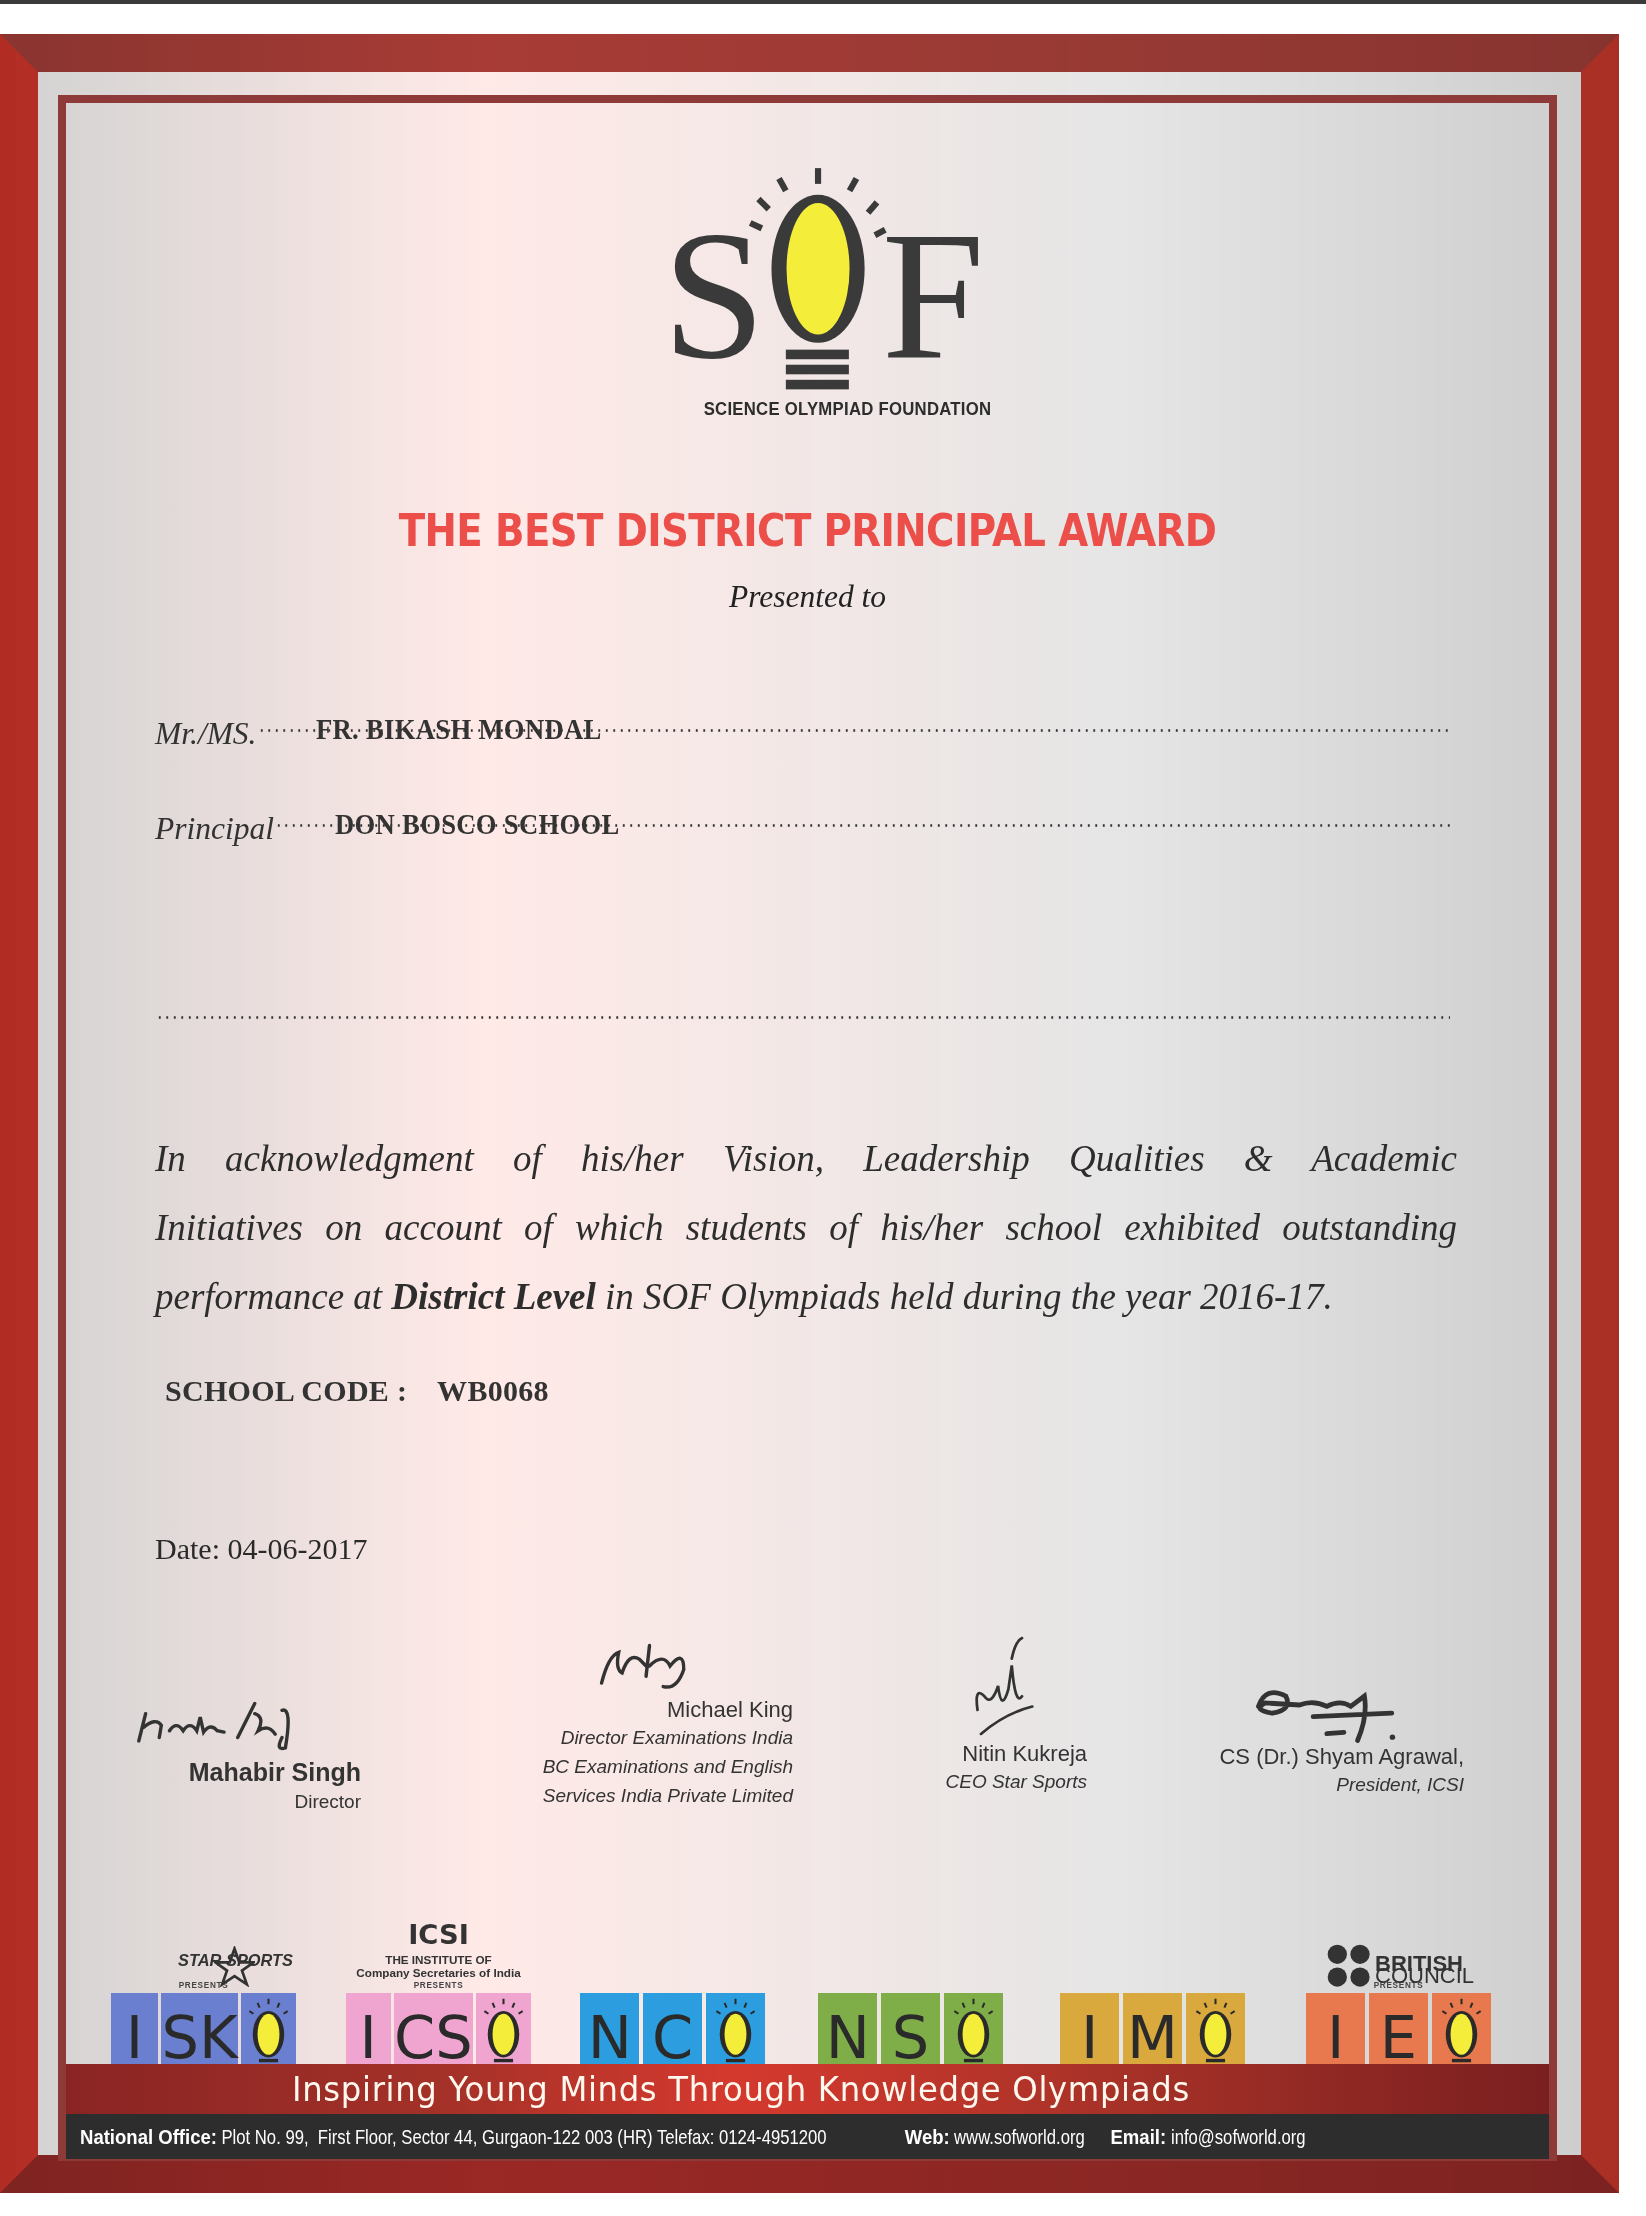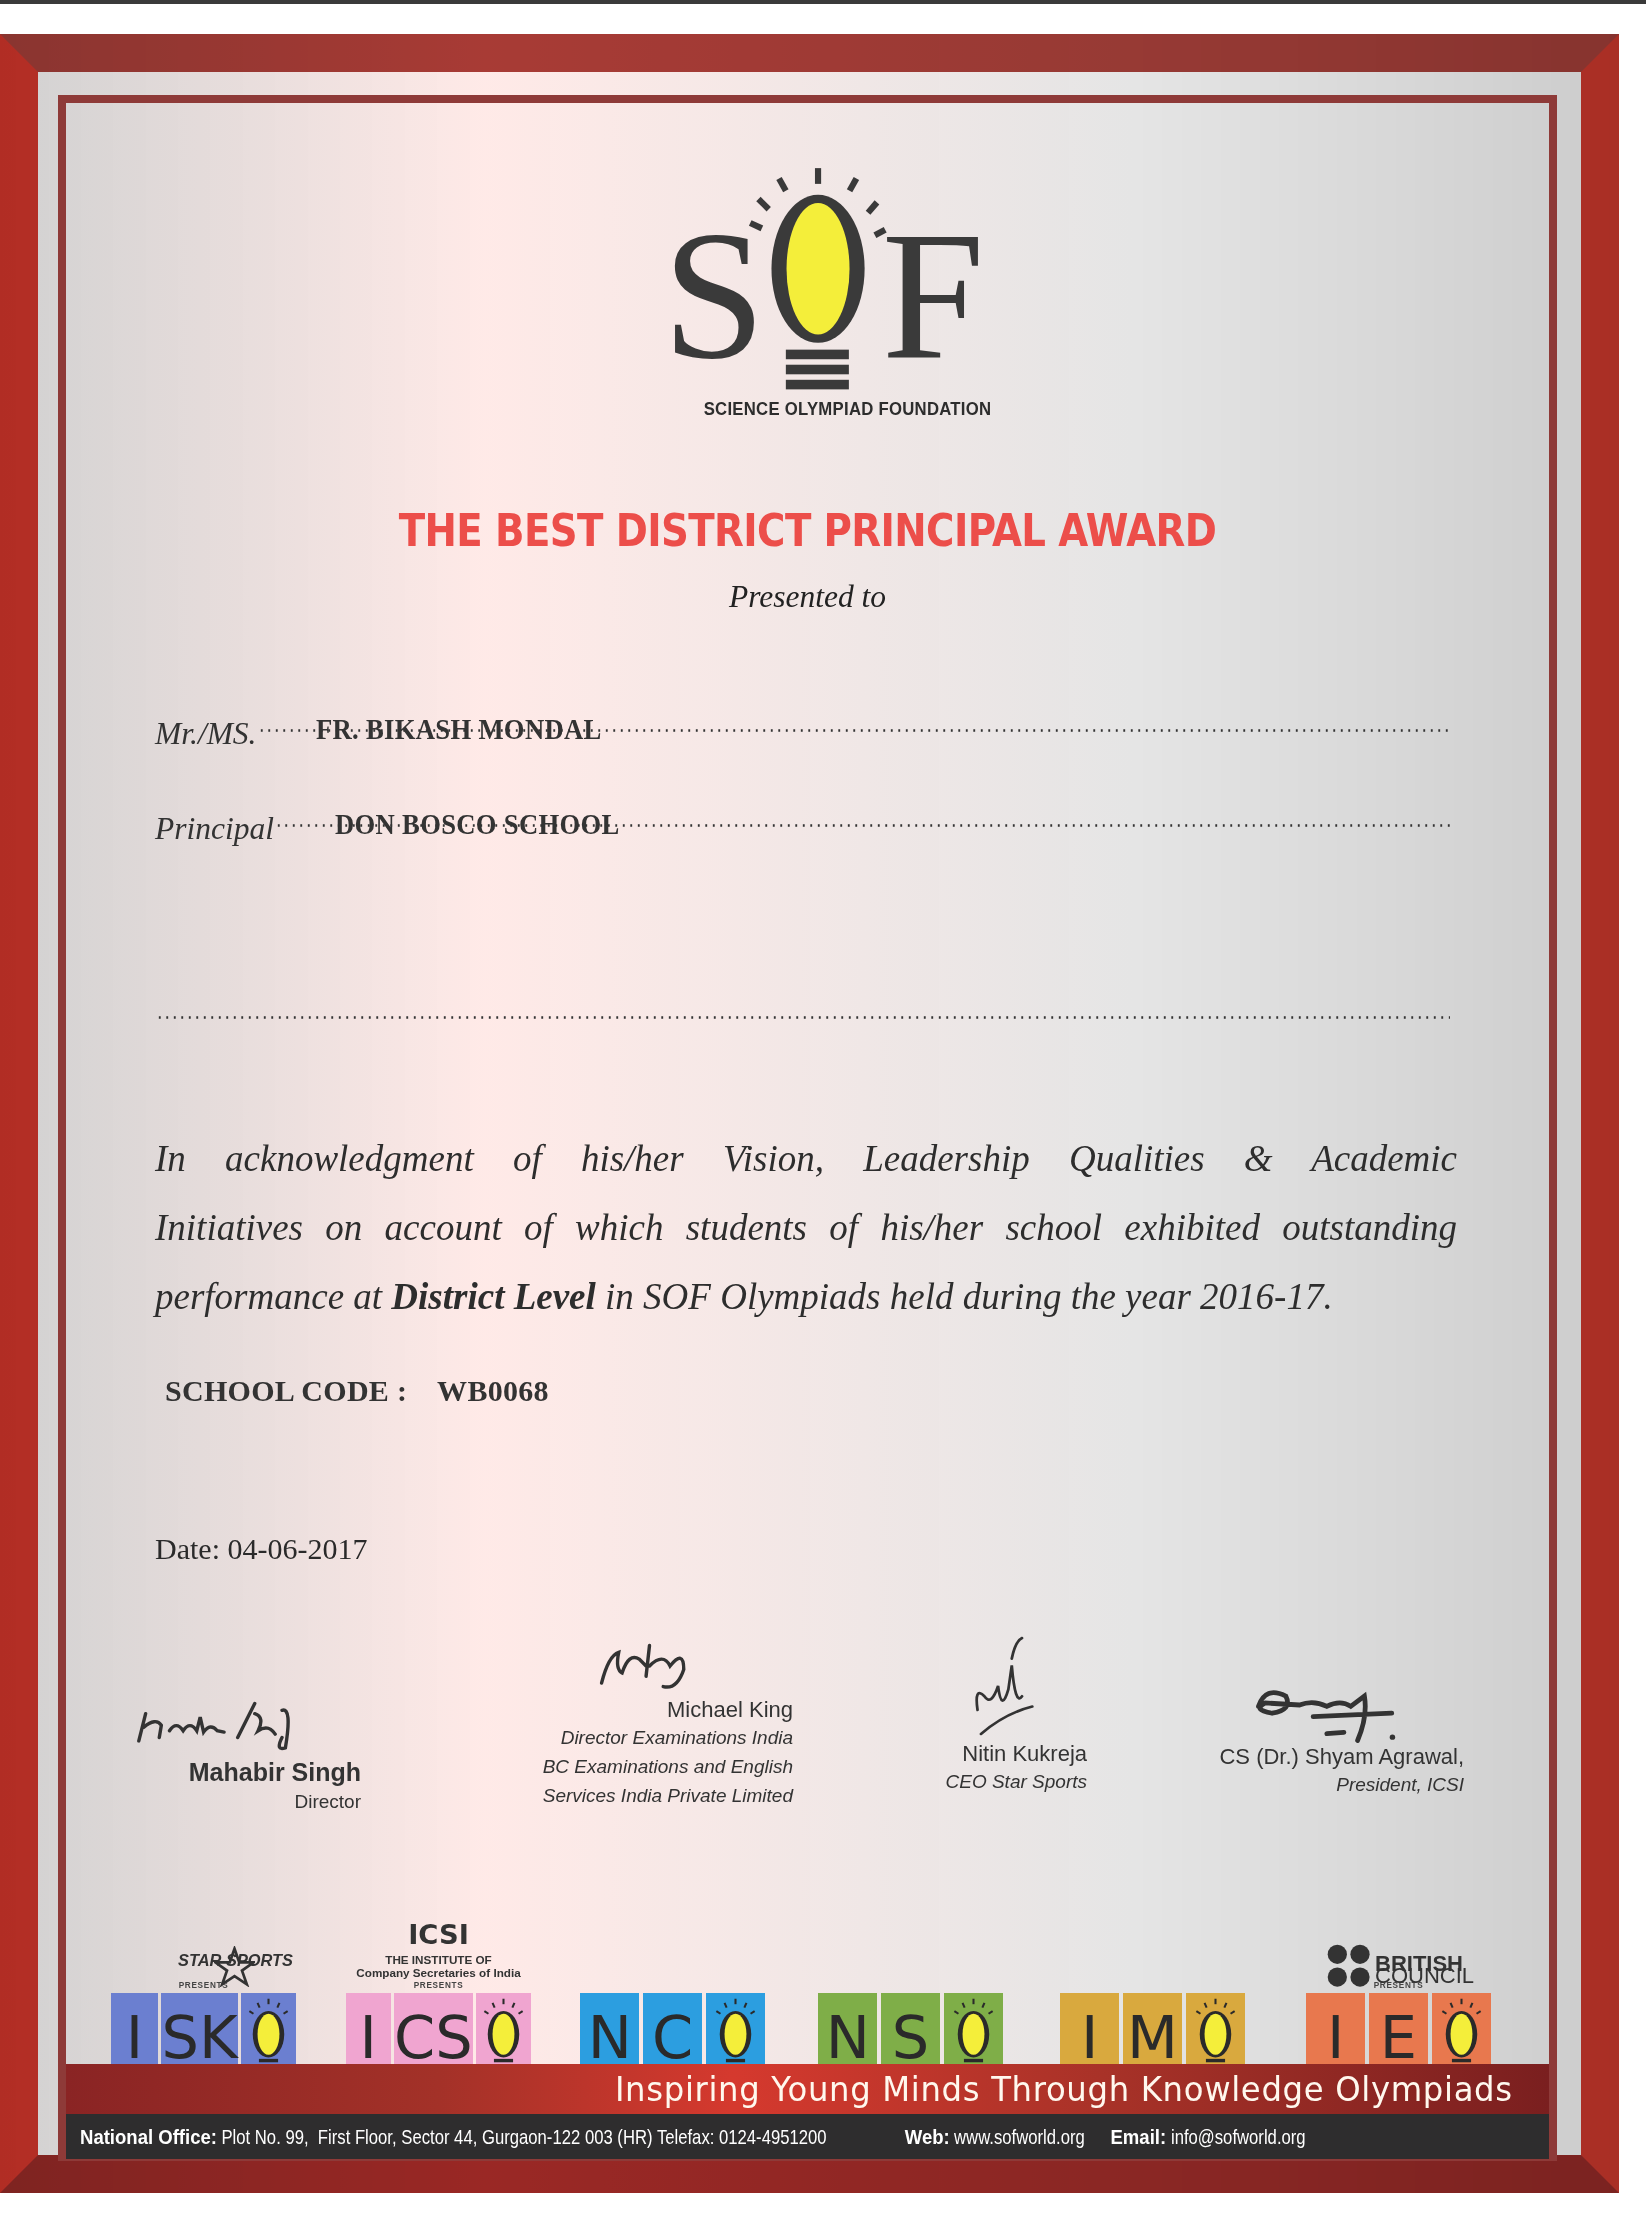--- a/index.html
+++ b/index.html
@@ -100,21 +100,21 @@
   .blk svg { width: 55px; height: 82px; }
   .oly-caption { font-size: 11.7px; color: #333; line-height: 13.7px; margin-top: 4.1px; transform: scaleX(0.82); }
   .oly-caption sup { font-size: 6.9px; }
 
   .sponsor-text { font-weight: bold; color: #333; }
 
   
   .tagline-band {
     position: absolute; left: 66px; top: 2064px; width: 1483px; height: 50px;
     background: linear-gradient(90deg, #8a2424 0%, #a33128 25%, #d5392e 45%, #a83228 70%, #7a1f1f 100%);
-    text-align: right;
+    text-align: left;
     padding-left: 34px;
   }
   .tagline {
     font-family: "DejaVu Sans", sans-serif; font-size: 34px; color: #fff8ee;
     line-height: 50px; letter-spacing: 0.7px; padding-left: 164px; transform: scaleX(0.95);
   }
   .address-band {
     position: absolute; left: 66px; top: 2114px; width: 1483px; height: 45px;
     background: #2e2d2e; color: #fff; font-family: "Liberation Sans", sans-serif;
     font-size: 20.6px; line-height: 45px; padding-left: 13.7px; white-space: nowrap;

